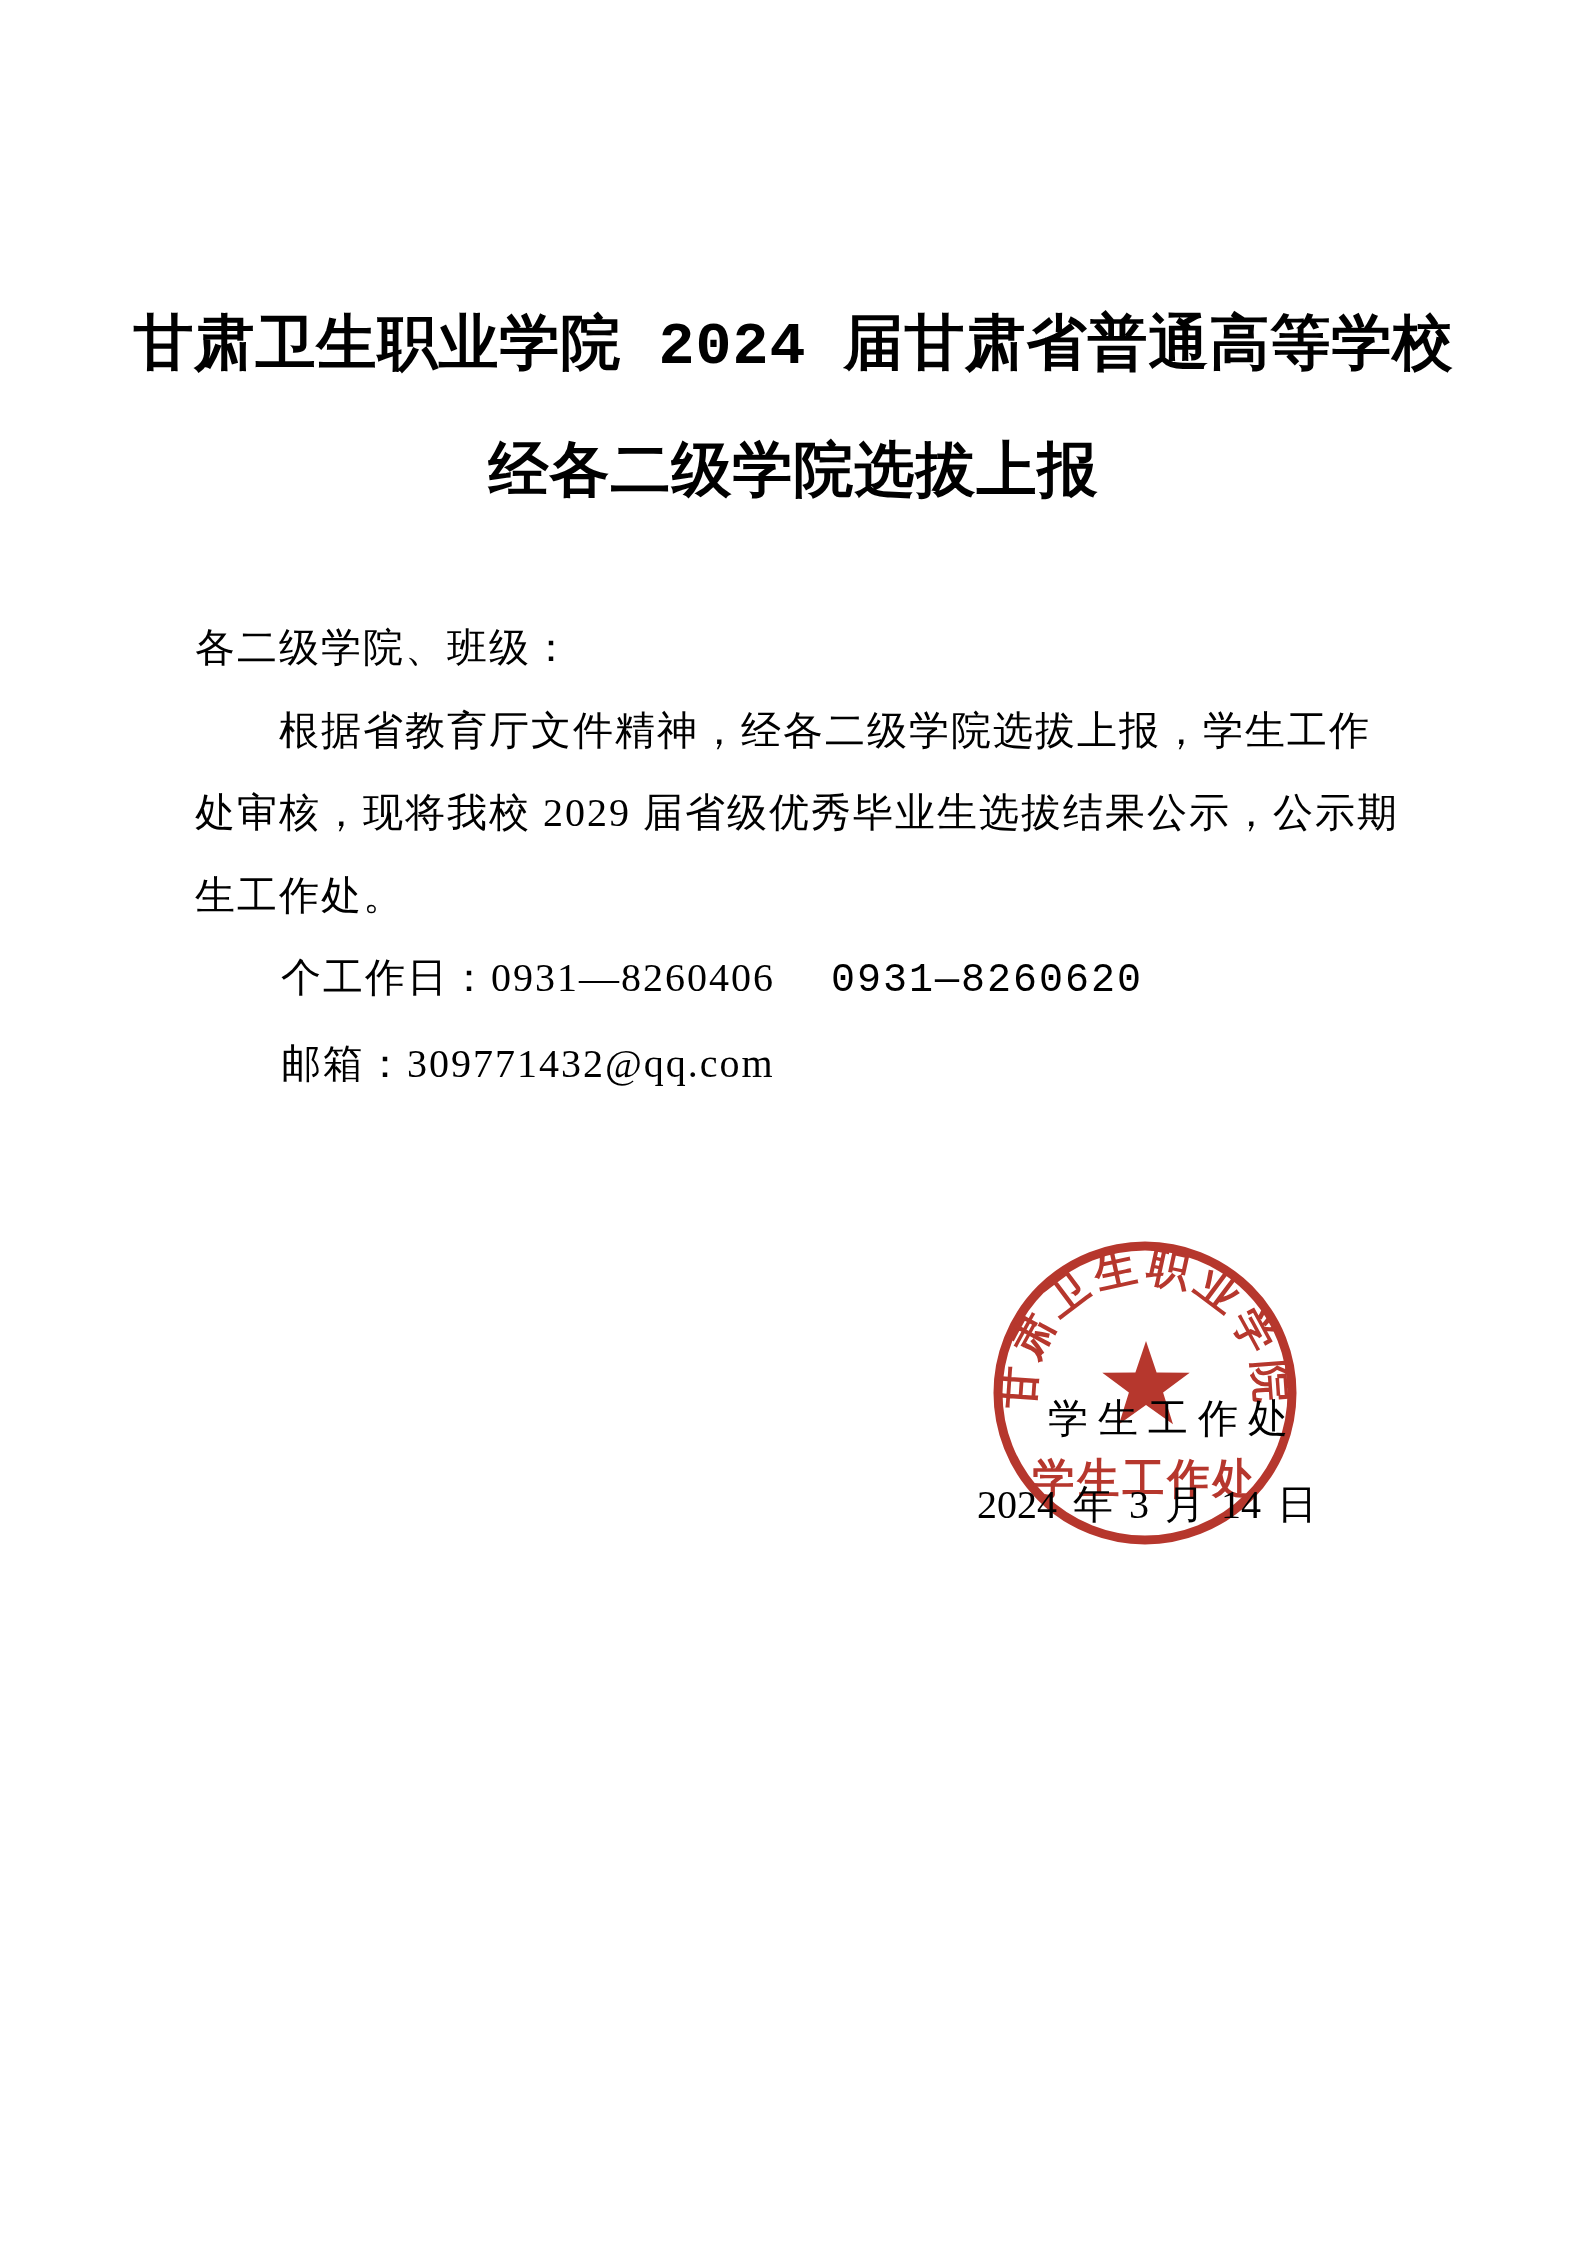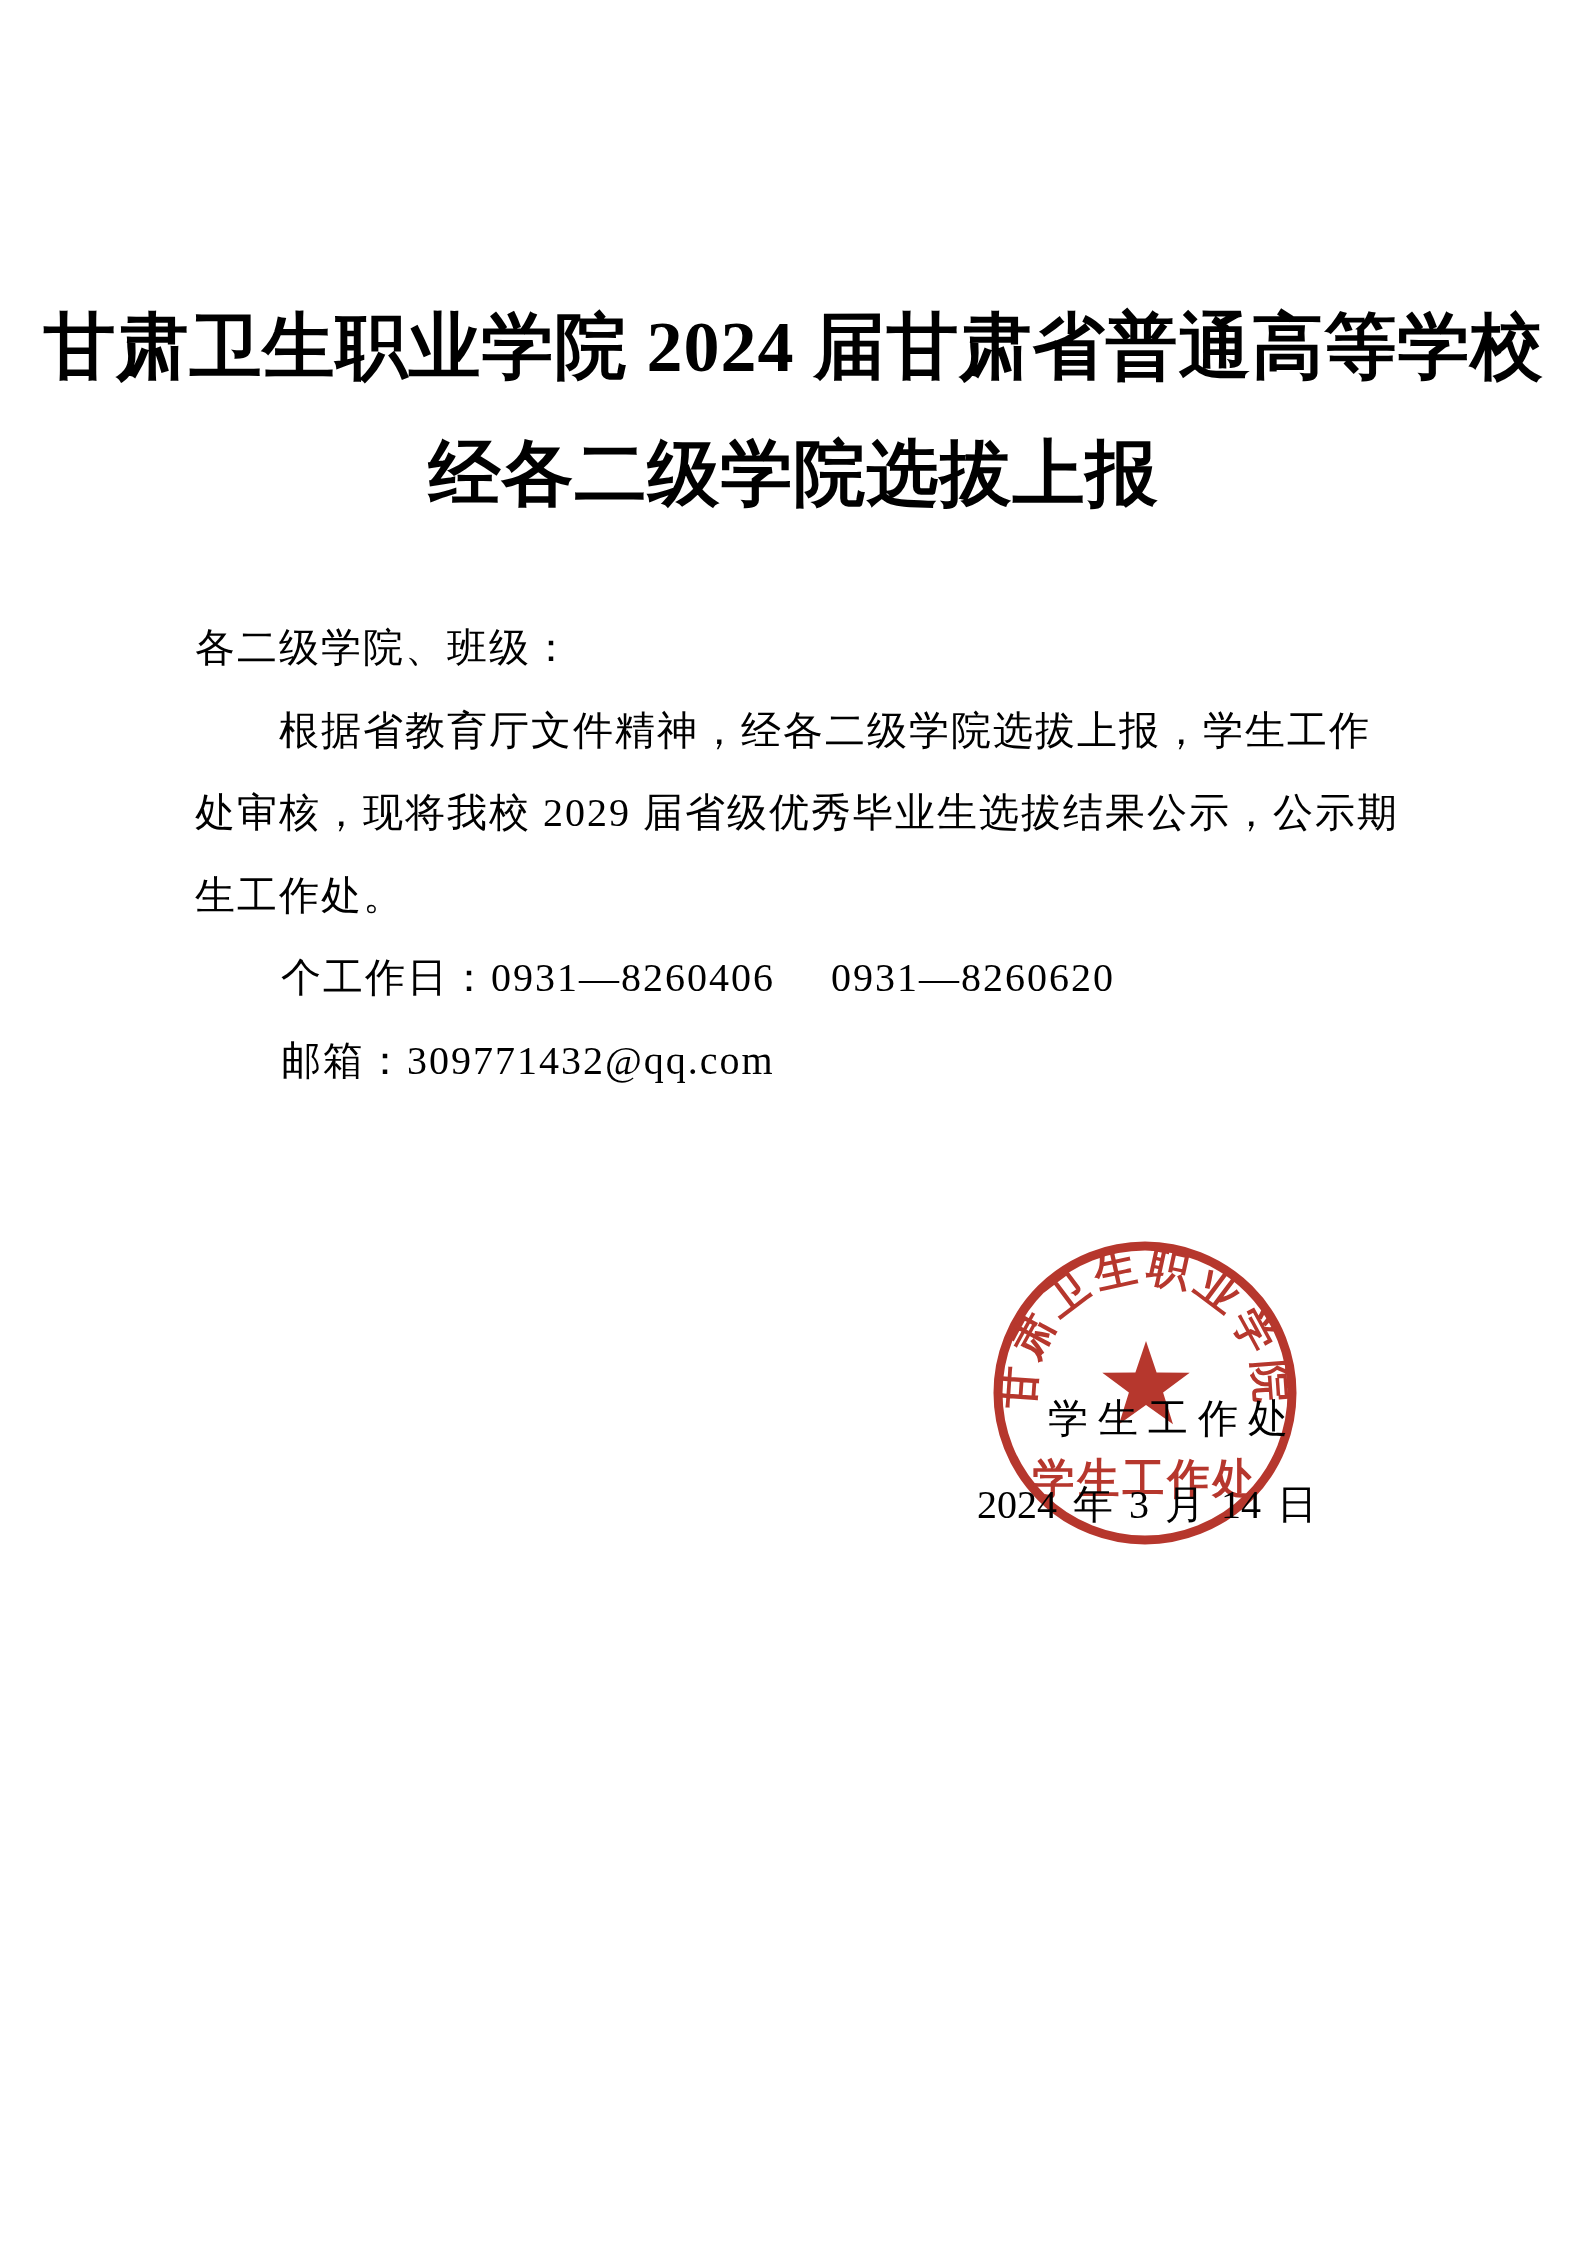--- a/index.html
+++ b/index.html
@@ -12,40 +12,41 @@
     font-family: "Liberation Serif", "DejaVu Serif", serif;
     color: #000000;
   }
   .doc-title {
     position: absolute;
     top: 284px;
     left: 0;
     width: 100%;
     margin: 0;
     text-align: center;
-    font-size: 72px;
+    font-size: 60px;
     line-height: 127px;
     font-weight: 700;
     letter-spacing: 1px;
     white-space: nowrap;
+    font-family: Liberation Mono, monospace;
   }
   .doc-body {
     position: absolute;
     top: 607px;
     left: 195px;
     width: 1215px;
     font-size: 40px;
     line-height: 82.5px;
     letter-spacing: 2px;
     white-space: nowrap;
   }
   .line { min-height: 82.5px; }
   .indent { text-indent: 84px; }
   .contact { padding-left: 86px; }
-  .phone-2 { margin-left: 56px; }
+  .phone-2 { margin-left: 56px; font-family: Liberation Mono, monospace; }
   .signature {
     position: absolute;
     left: 1048px;
     top: 1391px;
     font-size: 40px;
     letter-spacing: 10px;
     white-space: nowrap;
   }
   .sign-date {
     position: absolute;

